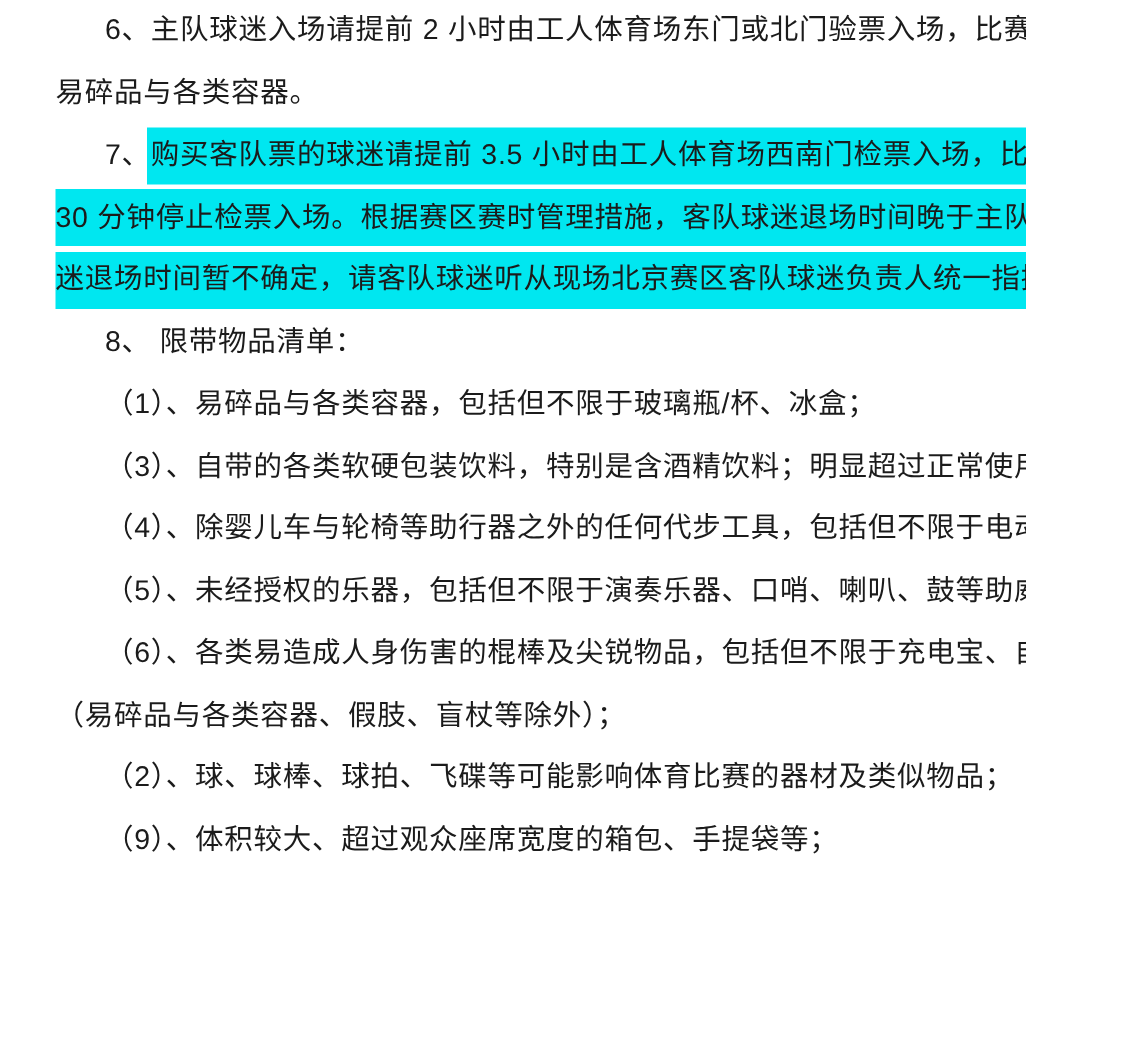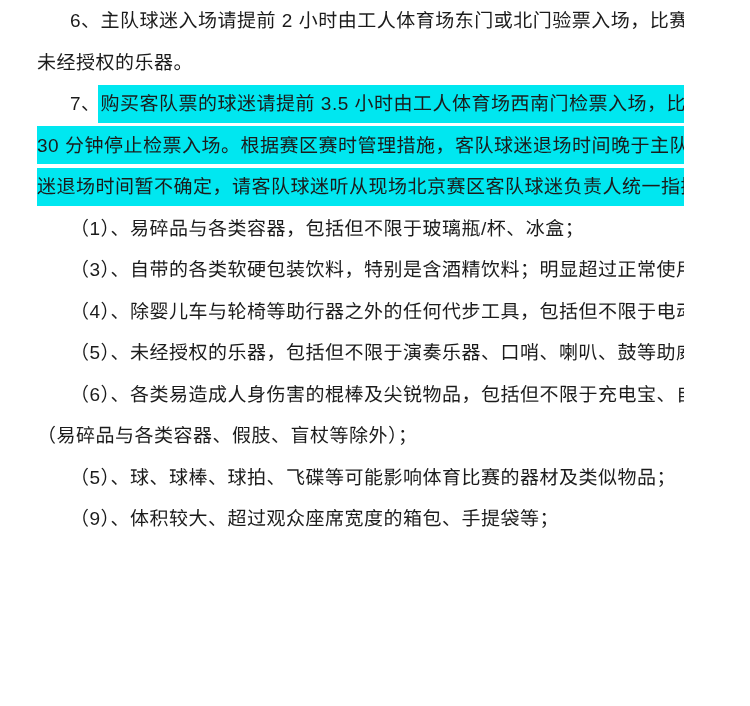--- a/index.html
+++ b/index.html
@@ -43,41 +43,42 @@
     background-size:calc(100% - 61px) 38px;
   }
 </style>
 </head>
 <body>
 
 <div class="doc">
 
   <div class="line indent"><span>6、主队球迷入场请提前 2 小时由工人体育场东门或北门验票入场，比赛上半场开始 30</span></div>
 
-  <div class="line"><span>未经授权的乐器。</span></div>
+  <div class="line"><span>易碎品与各类容器。</span></div>
 
   <div class="line indent hl-part"><span>7、</span><span>购买客队票的球迷请提前 3.5 小时由工人体育场西南门检票入场，比赛上半场开始</span></div>
 
   <div class="line hl-full"><span>30 分钟停止检票入场。根据赛区赛时管理措施，客队球迷退场时间晚于主队球迷，客队球</span></div>
 
   <div class="line hl-full"><span>迷退场时间暂不确定，请客队球迷听从现场北京赛区客队球迷负责人统一指挥，有序退场。</span></div>
 
+  <div class="line indent"><span>8、 限带物品清单：</span></div>
 
 
   <div class="line indent"><span>（1）、易碎品与各类容器，包括但不限于玻璃瓶/杯、冰盒；</span></div>
 
   <div class="line indent"><span>（3）、自带的各类软硬包装饮料，特别是含酒精饮料；明显超过正常使用量的易投掷</span></div>
 
 
   <div class="line indent"><span>（4）、除婴儿车与轮椅等助行器之外的任何代步工具，包括但不限于电动自行车、摩</span></div>
 
 
   <div class="line indent"><span>（5）、未经授权的乐器，包括但不限于演奏乐器、口哨、喇叭、鼓等助威工具；</span></div>
 
   <div class="line indent"><span>（6）、各类易造成人身伤害的棍棒及尖锐物品，包括但不限于充电宝、自拍杆、伞具</span></div>
 
   <div class="line"><span>（易碎品与各类容器、假肢、盲杖等除外）；</span></div>
 
-  <div class="line indent"><span>（5）、球、球棒、球拍、飞碟等可能影响体育比赛的器材及类似物品；</span></div>
+  <div class="line indent"><span>（2）、球、球棒、球拍、飞碟等可能影响体育比赛的器材及类似物品；</span></div>
 
   <div class="line indent"><span>（9）、体积较大、超过观众座席宽度的箱包、手提袋等；</span></div>
 
 </div>
 
 </body></html>

